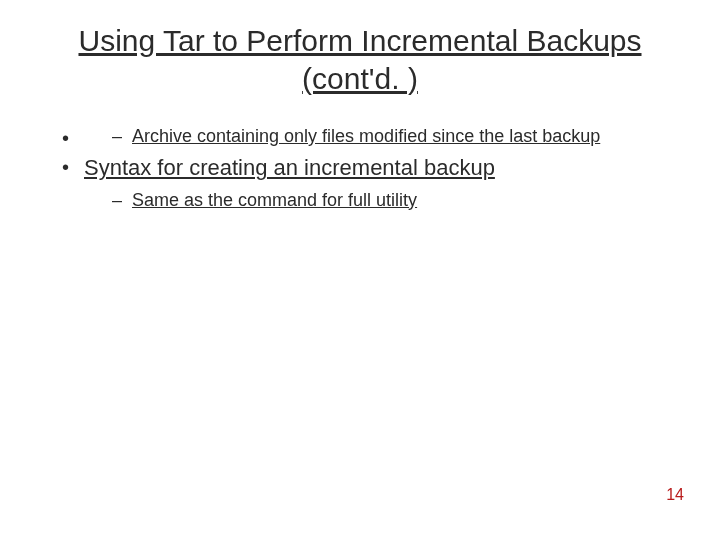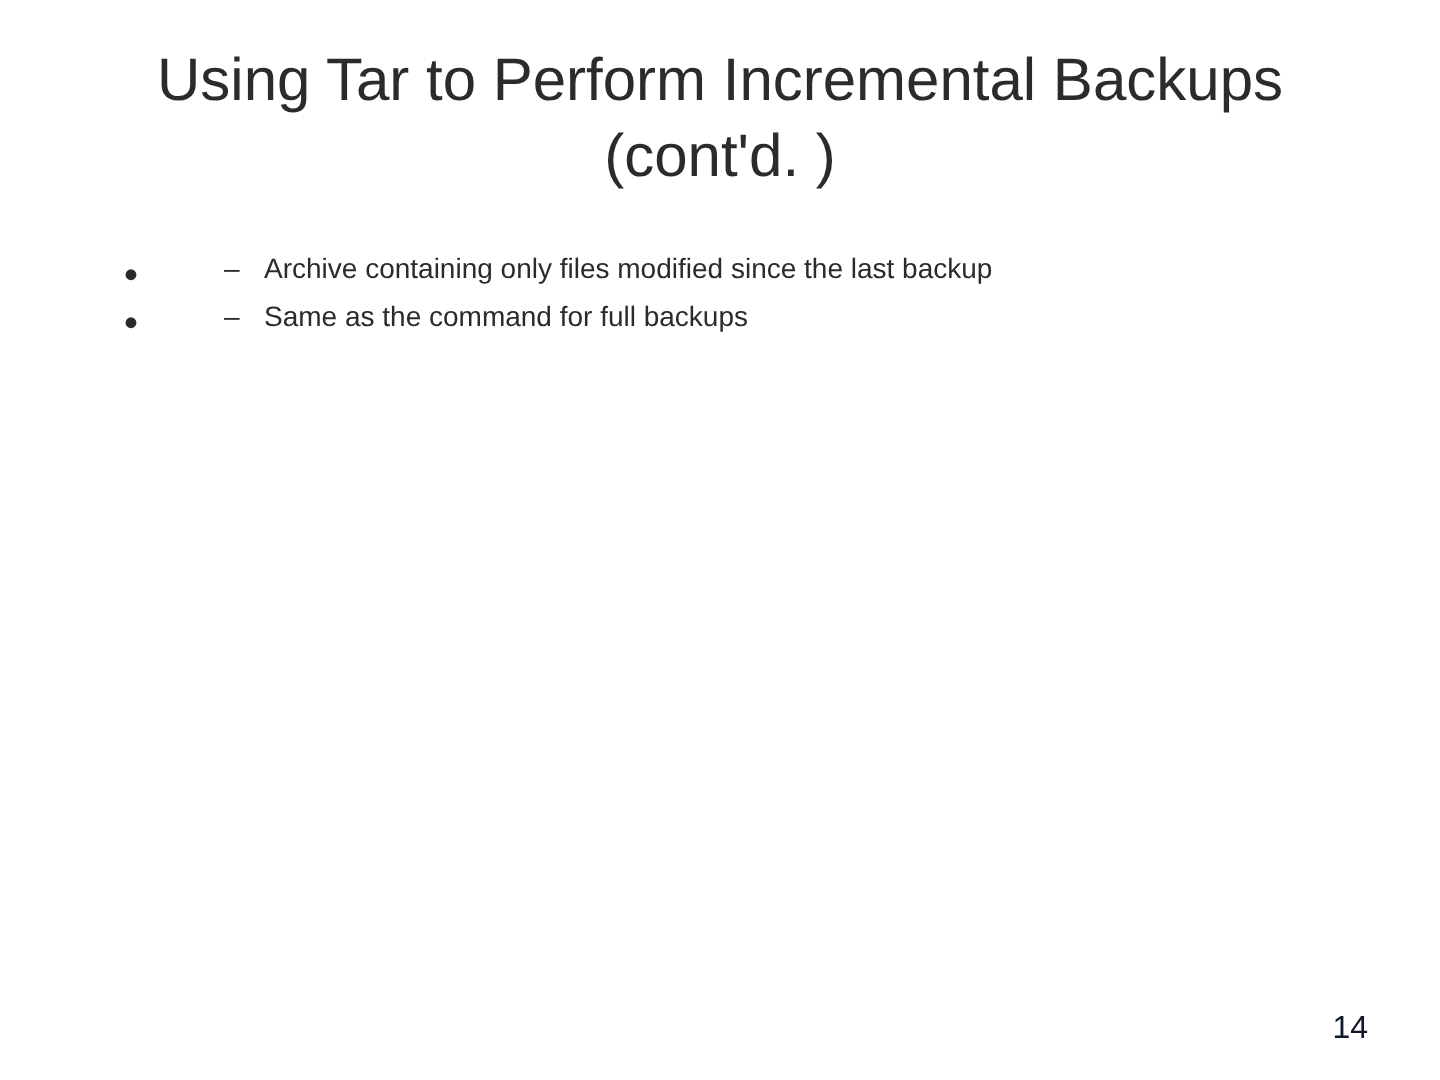--- a/index.html
+++ b/index.html
@@ -9,20 +9,21 @@
       font-family: Arial, Helvetica, sans-serif;
       background: #fff;
       color: #2b2b2b;
       position: relative;
       overflow: hidden;
     }
     .slide {
       width: 100%;
       height: 100%;
       padding: 22px 40px 0 40px;
+      text-decoration: underline;
     }
     .title {
       text-align: center;
       font-size: 30px;
       font-weight: 400;
       line-height: 1.25;
       margin: 0 30px 28px 30px;
       color: #2b2b2b;
     }
     ul.level1 {
@@ -40,61 +41,62 @@
       content: "•";
       position: absolute;
       left: 0;
       top: 0;
       font-size: 20px;
       line-height: 1.3;
     }
     ul.level2 {
       list-style: none;
       padding-left: 28px;
-      font-size: 14px;
+      font-size: 18px;
       margin-top: 6px;
       margin-bottom: 4px;
     }
     ul.level2 > li {
       position: relative;
       padding-left: 20px;
       margin-bottom: 4px;
       line-height: 1.3;
     }
     ul.level2 > li::before {
       content: "–";
       position: absolute;
       left: 0;
       top: 0;
     }
     .page-number {
       position: absolute;
-      bottom: 16px;
+      bottom: 36px;
       right: 36px;
       font-size: 16px;
-      color: #0f172a;
+      color: #b91c1c;
     }
   </style>
 </head>
 <body>
 
 <div class="slide">
   <h1 class="title">Using Tar to Perform Incremental Backups (cont'd. )</h1>
 
   <ul class="level1">
     <li>
       <ul class="level2">
         <li>
           <span>Archive containing only files modified since the last backup</span>
         </li>
       </ul>
     </li>
     <li>
+      <span>Syntax for creating an incremental backup</span>
       <ul class="level2">
         <li>
-          <span>Same as the command for full backups</span>
+          <span>Same as the command for full utility</span>
         </li>
       </ul>
     </li>
   </ul>
 
   <div class="page-number">14</div>
 </div>
 
 </body></html>

